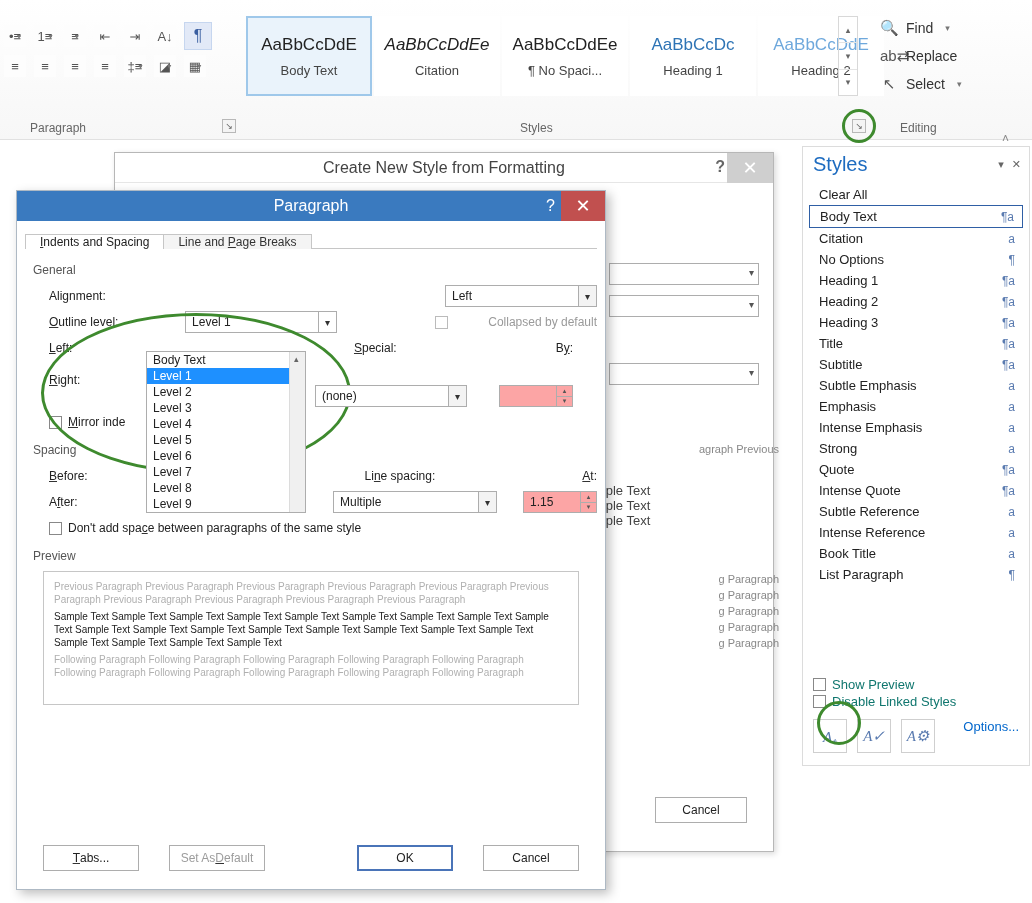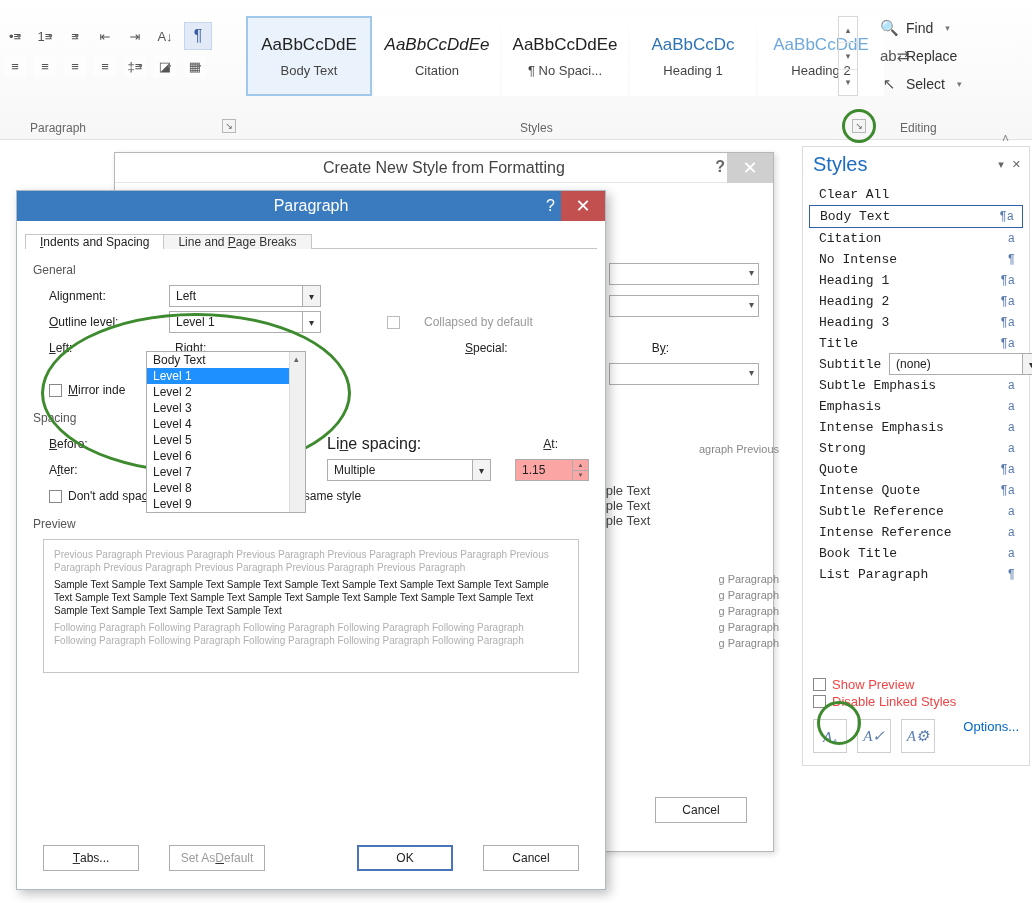--- a/index.html
+++ b/index.html
@@ -100,28 +100,28 @@
     border: 1px solid #dcdcdc; background: #fff;
   }
   .styles-pane-title {
     display: flex; align-items: center; justify-content: space-between; padding: 6px 8px 4px 10px;
     font-size: 20px; color: var(--blue-title);
   }
   .styles-pane-title .winbtns { display:flex; gap:8px; font-size:11px; color:#666;}
   .styles-list { padding: 4px 6px; }
   .style-row {
     display: flex; justify-content: space-between; align-items: flex-end;
-    padding: 3px 8px 3px 10px; font-size: 13px; color: #222; font-family: Liberation Mono, monospace;
+    padding: 3px 8px 3px 10px; font-size: 13px; color: #222;
   }
   .style-row.sel { border: 1px solid #2f5fa5; background:#fff; }
   .style-row .glyph { color: #5a7bb0; font-size: 12px; }
   .styles-bottom {
     position: absolute; left: 0; bottom: 0; width: 100%; padding: 8px 10px 12px 10px;
   }
-  .chk { display:flex; align-items:center; gap:6px; font-size:13px; color:#ef4444; margin:2px 0;}
+  .chk { display:flex; align-items:center; gap:6px; font-size:13px; color:#0f766e; margin:2px 0;}
   .chk .box{width:13px;height:13px;border:1px solid #888;display:inline-block;}
   .icon-row { margin-top:10px; display:flex; gap:10px; align-items:flex-start;}
   .icon-btn {
     width:34px;height:34px;border:1px solid #cfcfcf;background:#fff;display:flex;align-items:center;justify-content:center;font-size:15px;color:#5a7bb0;font-style:italic;font-family:"Segoe UI",serif;
   }
   .options-link{ margin-left:auto; color: var(--link-blue); cursor:pointer; font-size:13px;}
   .green-circle-b{
     position:absolute; left:4px; bottom:8px; width:44px; height:44px; border:3px solid var(--green); border-radius:50%; pointer-events:none;
   }
   
@@ -161,21 +161,21 @@
   }
   .dlg-para-titlebar .qmark{position:absolute;right:50px;top:6px;color:#fff;}
   .dlg-para-titlebar .xbtn{position:absolute;right:0;top:0;width:44px;height:30px;background:var(--close-red);color:#fff;font-size:18px;display:flex;align-items:center;justify-content:center;}
   .dlg-para-inner{
     position:absolute; left:8px; right:8px; top:36px; bottom:8px; background:#fff;
   }
   .tabs{display:flex;border-bottom:1px solid var(--border-gray);margin-top:6px;}
   .tab{padding:0 14px;border:1px solid var(--border-gray);border-bottom:none;background:#fff;font-size:12px;position:relative;top:1px;margin-right:-1px;}
   .tab.inactive{background:#f4f4f4;color:#333;}
   .section-lbl{margin:14px 0 6px 8px;color:#555;font-size:12px;}
-  .form-row{display:flex;align-items:center;gap:24px;margin-left:24px;height:26px;}
+  .form-row{display:flex;align-items:center;gap:12px;margin-left:24px;height:26px;justify-content:space-between;}
   .form-row .lab{width:96px;text-align:left;}
   .form-row .lab span{border-bottom:1px solid transparent;}
   .u{text-decoration:underline;text-decoration-color:#333;}
   .combo{
     position:relative;width:152px;height:22px;border:1px solid var(--border-gray2);background:#fff;
     display:flex;align-items:center;padding-left:6px;font-size:12px;
   }
   .combo .car{position:absolute;right:0;top:0;width:18px;height:100%;border-left:1px solid var(--border-gray2);display:flex;align-items:center;justify-content:center;font-size:10px;color:#333;background:#f3f3f3;}
   .spin{
     display:flex;align-items:center;width:70px;height:22px;border:1px solid var(--border-gray2);background:#fca5a5;position:relative;padding-left:6px;font-size:12px;
@@ -200,21 +200,21 @@
   }
   .preview-box{
     margin:8px 18px 0 18px; height:134px; border:1px solid var(--border-gray); padding:8px 10px; overflow:hidden;
   }
   .preview-box .ghost{color:#b0b0b0;font-size:10px;line-height:13px;}
   .preview-box .body{color:#222;font-size:10px;line-height:13px;margin:4px 0;}
   .dlg-buttons{position:absolute;left:0;right:0;bottom:10px;display:flex;gap:30px;padding:0 18px;align-items:center;}
   .btn{width:96px;height:26px;border:1px solid var(--border-gray2);background:#fff;display:flex;align-items:center;justify-content:center;}
   .btn.ok{border:2px solid #4a74b8;}
   .btn.dis{color:#9c9c9c;}
-  .flex-col{display:flex;flex-direction:row;}
+  .flex-col{display:flex;flex-direction:column;}
   .form-row .wide-combo{width:152px;}
   .form-row .narrow-spin{width:74px;}
   .gap-fill{flex:1;}
   .collapse-ico{position:absolute;right:16px;top:132px;width:14px;height:14px;color:#888;font-size:12px;}
 </style>
 </head>
 <body>
 
 <div class="ribbon">
   <div class="ribbon-row1">
@@ -305,21 +305,21 @@
       </div>
       <div class="style-row sel">
         <span>Body Text</span>
         <span class="glyph">¶a</span>
       </div>
       <div class="style-row">
         <span>Citation</span>
         <span class="glyph">a</span>
       </div>
       <div class="style-row">
-        <span>No Intense</span>
+        <span>No Options</span>
         <span class="glyph">¶</span>
       </div>
       <div class="style-row">
         <span>Heading 1</span>
         <span class="glyph">¶a</span>
       </div>
       <div class="style-row">
         <span>Heading 2</span>
         <span class="glyph">¶a</span>
       </div>
@@ -512,21 +512,21 @@
     <div class="form-row">
       <div class="lab"><span class="u">B</span>efore:</div>
       <div class="spin">
           <span>0 pt</span>
           <span class="sbtn">
             <div>▴</div>
             <div>▾</div>
           </span>
         </div>
       <div style="width:40px"></div>
-      <div style="font-size:16px">Li<span class="u">n</span>e spacing:</div>
+      <div style="font-size:12px">Li<span class="u">n</span>e spacing:</div>
       <div style="width:74px"></div>
       <div style="font-size:12px"><span class="u">A</span>t:</div>
     </div>
     <div class="form-row">
       <div class="lab">A<span class="u">f</span>ter:</div>
       <div class="spin">
           <span>6 pt</span>
           <span class="sbtn">
             <div>▴</div>
             <div>▾</div>

